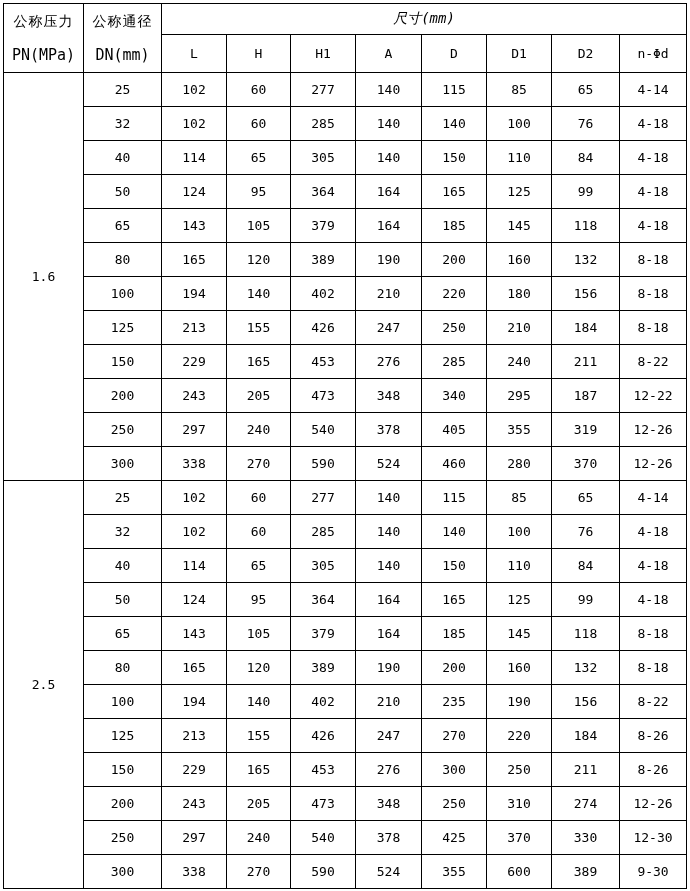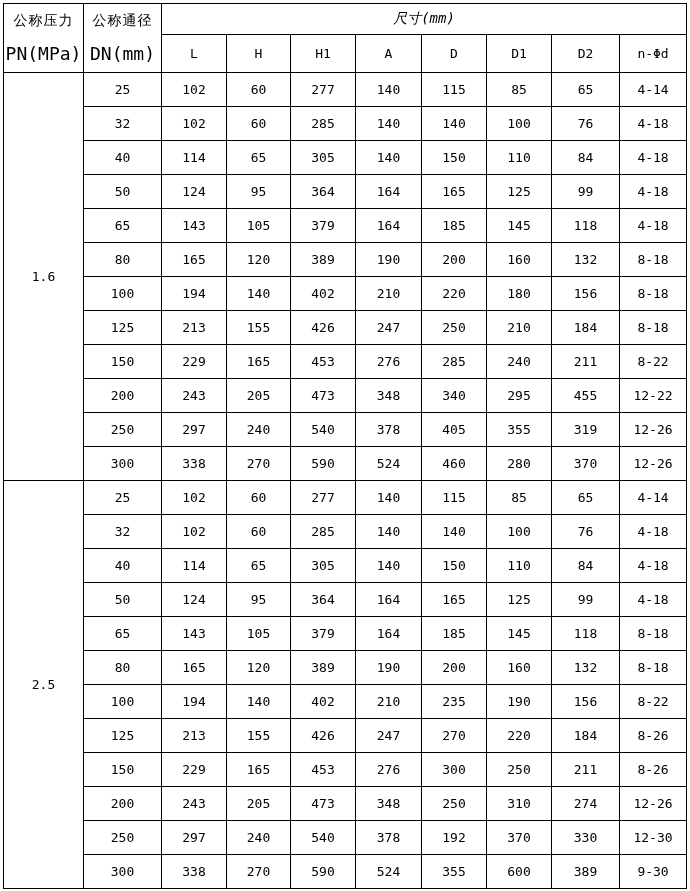--- a/index.html
+++ b/index.html
@@ -33,21 +33,21 @@
   tr.header-top { height: 31px; }
   tr.header-sub { height: 38px; }
   tbody tr { height: 34px; }
   .stack {
     display: flex;
     flex-direction: column;
     justify-content: space-around;
     height: 66px;
   }
   .cn { font-size: 14px; letter-spacing: 1px; }
-  .en { font-size: 18px; }
+  .en { font-size: 15px; }
   .dims-header { font-size: 14px; font-style: italic; }
 </style>
 </head>
 <body>
 
 <div class="table-wrap">
   <table>
     <colgroup>
       <col style="width:80px">
       <col style="width:78px">
@@ -189,21 +189,21 @@
           <td>8-22</td>
         </tr>
         <tr>
           <td>200</td>
           <td>243</td>
           <td>205</td>
           <td>473</td>
           <td>348</td>
           <td>340</td>
           <td>295</td>
-          <td>455</td>
+          <td>187</td>
           <td>12-22</td>
         </tr>
         <tr>
           <td>250</td>
           <td>297</td>
           <td>240</td>
           <td>540</td>
           <td>378</td>
           <td>405</td>
           <td>355</td>
@@ -331,21 +331,21 @@
           <td>310</td>
           <td>274</td>
           <td>12-26</td>
         </tr>
         <tr>
           <td>250</td>
           <td>297</td>
           <td>240</td>
           <td>540</td>
           <td>378</td>
-          <td>192</td>
+          <td>425</td>
           <td>370</td>
           <td>330</td>
           <td>12-30</td>
         </tr>
         <tr>
           <td>300</td>
           <td>338</td>
           <td>270</td>
           <td>590</td>
           <td>524</td>

